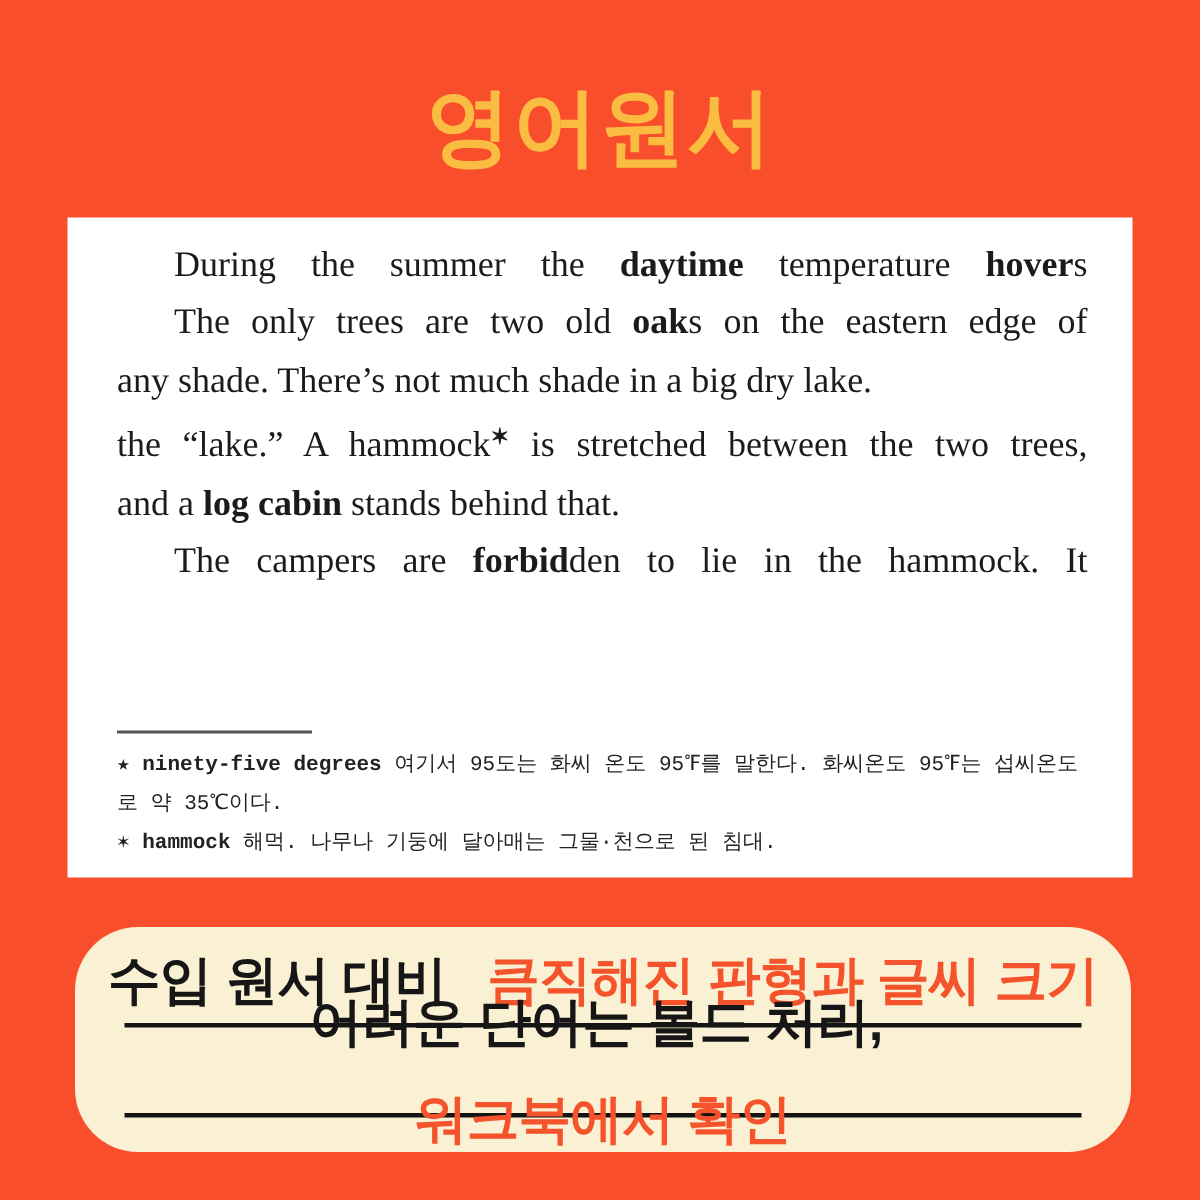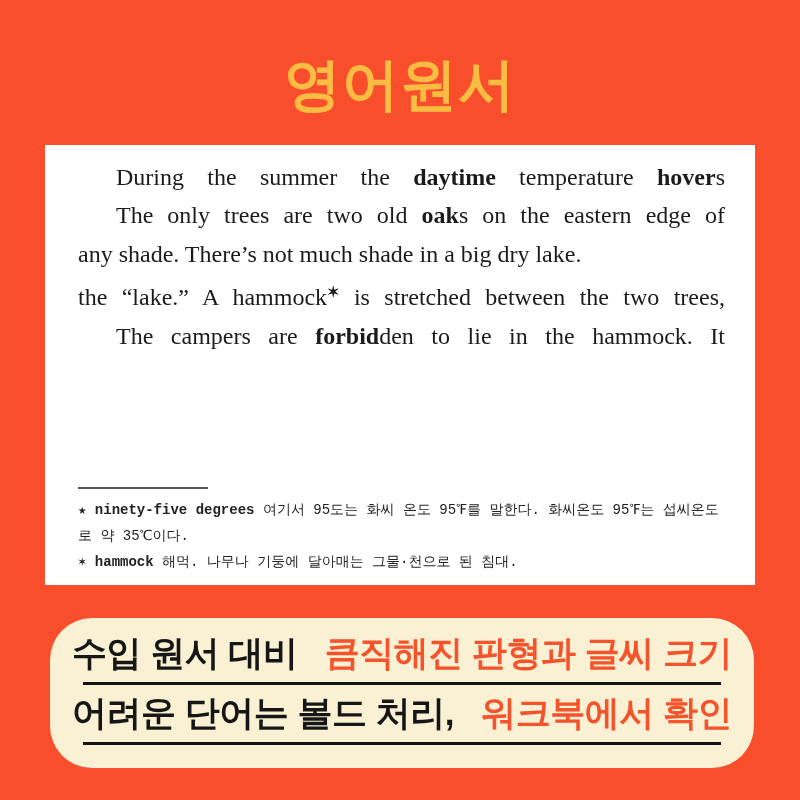--- a/index.html
+++ b/index.html
@@ -75,34 +75,35 @@
     justify-content:center;
     border-bottom:3px solid #141414;
     font-size:35px;
     font-weight:800;
     letter-spacing:-0.5px;
     color:#161616;
     white-space:pre;
     gap:18px;
   }
   .brow:nth-child(1){height:67px;padding-top:6px;}
-  .brow:nth-child(2){height:60px;}
+  .brow:nth-child(2){height:60px;flex-direction:column;}
   .accent{color:var(--accent);}
 </style>
 </head>
 <body>
 
 <h1 class="page-title">영어원서</h1>
 
 <div class="panel">
   <div class="book-text" id="book-text">
       <div class="ln just indent"><span>During the summer the </span><span class="b">daytime</span><span> temperature </span><span class="b">hover</span><span>s</span></div>
       <div class="ln just indent"><span>The only trees are two old </span><span class="b">oak</span><span>s on the eastern edge of</span></div>
       <div class="ln"><span>any shade. There’s not much shade in a big dry lake.</span></div>
       <div class="ln just"><span>the “lake.” A hammock</span><span class="sup">✶</span><span> is stretched between the two trees,</span></div>
+      <div class="ln"><span>and a </span><span class="b">log cabin</span><span> stands behind that.</span></div>
       <div class="ln just indent"><span>The campers are </span><span class="b">forbid</span><span>den to lie in the hammock. It</span></div>
     </div>
   <div class="footnotes">
     <div class="fn-rule"></div>
     <div id="footnote-list">
         <div><span>★ </span><span class="b">ninety-five degrees</span><span> 여기서 95도는 화씨 온도 95℉를 말한다. 화씨온도 95℉는 섭씨온도</span></div>
         <div><span>로 약 35℃이다.</span></div>
         <div><span>✶ </span><span class="b">hammock</span><span> 해먹. 나무나 기둥에 달아매는 그물·천으로 된 침대.</span></div>
       </div>
   </div>

